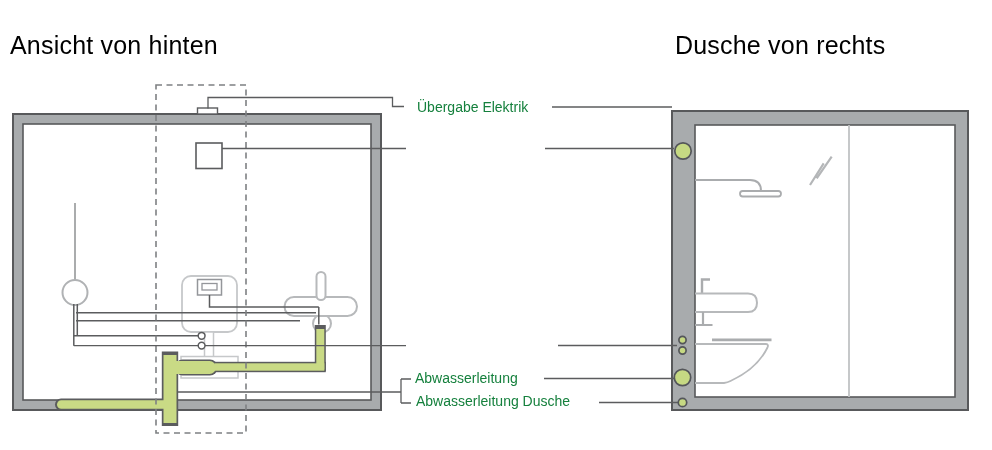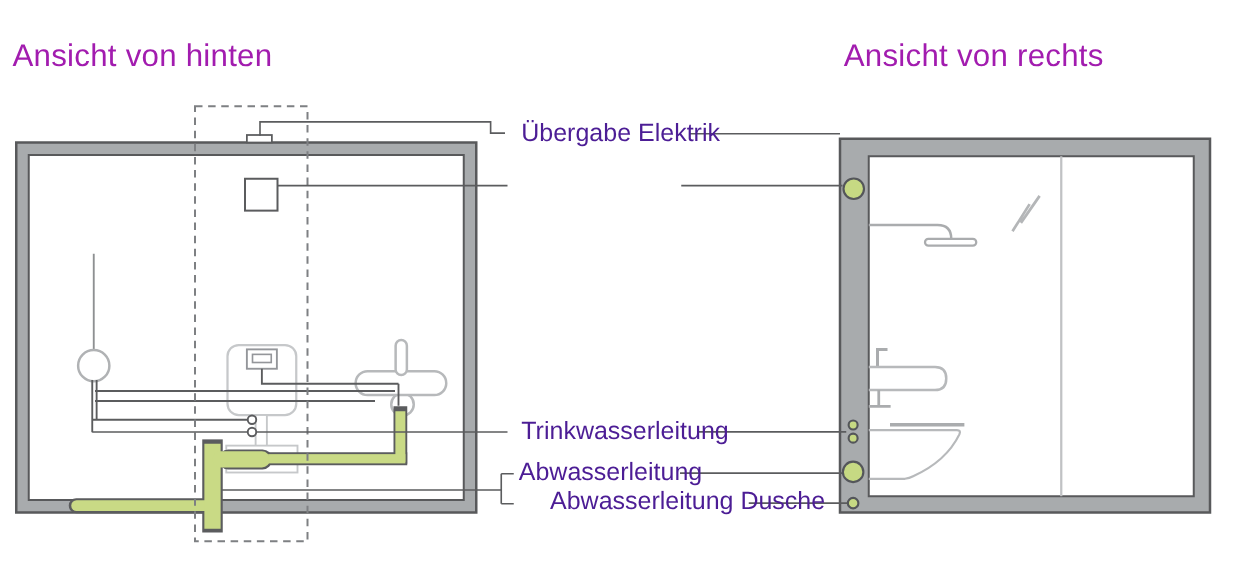--- a/index.html
+++ b/index.html
@@ -2,25 +2,25 @@
 <html><head>
 <meta charset="utf-8">
 <style>
   html,body{margin:0;padding:0;background:#ffffff;}
   #stage{
     position:relative;width:992px;height:450px;background:#ffffff;
     font-family:"Liberation Sans", sans-serif;overflow:hidden;
   }
   #drawing{position:absolute;left:0;top:0;}
   .title{
-    position:absolute;font-size:25px;color:#a21caf;white-space:nowrap;
+    position:absolute;font-size:25px;color:#000000;white-space:nowrap;
     letter-spacing:0.2px;
   }
   .lbl{
-    position:absolute;font-size:20px;color:#4c1d95;white-space:nowrap;
+    position:absolute;font-size:14px;color:#15803d;white-space:nowrap;
     line-height:15px;
   }
 </style>
 </head>
 <body>
 
 <div id="stage">
 
   <svg id="drawing" width="992" height="450" viewBox="0 0 992 450">
 
@@ -116,19 +116,18 @@
     <g fill="#c6d983" stroke="#54565a" stroke-width="1.7">
       <circle cx="683" cy="151" r="8.2"></circle>
       <circle cx="682.5" cy="340" r="3.6"></circle>
       <circle cx="682.5" cy="350.5" r="3.6"></circle>
       <circle cx="682.5" cy="377.5" r="8.2"></circle>
       <circle cx="682.5" cy="402.5" r="4.2"></circle>
     </g>
   </svg>
 
   <div class="title" style="left:10px;top:31px">Ansicht von hinten</div>
-  <div class="title" style="left:675px;top:31px">Ansicht von rechts</div>
+  <div class="title" style="left:675px;top:31px">Dusche von rechts</div>
 
   <div class="lbl" style="left:417px;top:100px">Übergabe Elektrik</div>
-  <div class="lbl" style="left:417px;top:338px">Trinkwasserleitung</div>
   <div class="lbl" style="left:415px;top:371px">Abwasserleitung</div>
-  <div class="lbl" style="left:440px;top:394px">Abwasserleitung Dusche</div>
+  <div class="lbl" style="left:416px;top:394px">Abwasserleitung Dusche</div>
 </div>
 
 </body></html>

